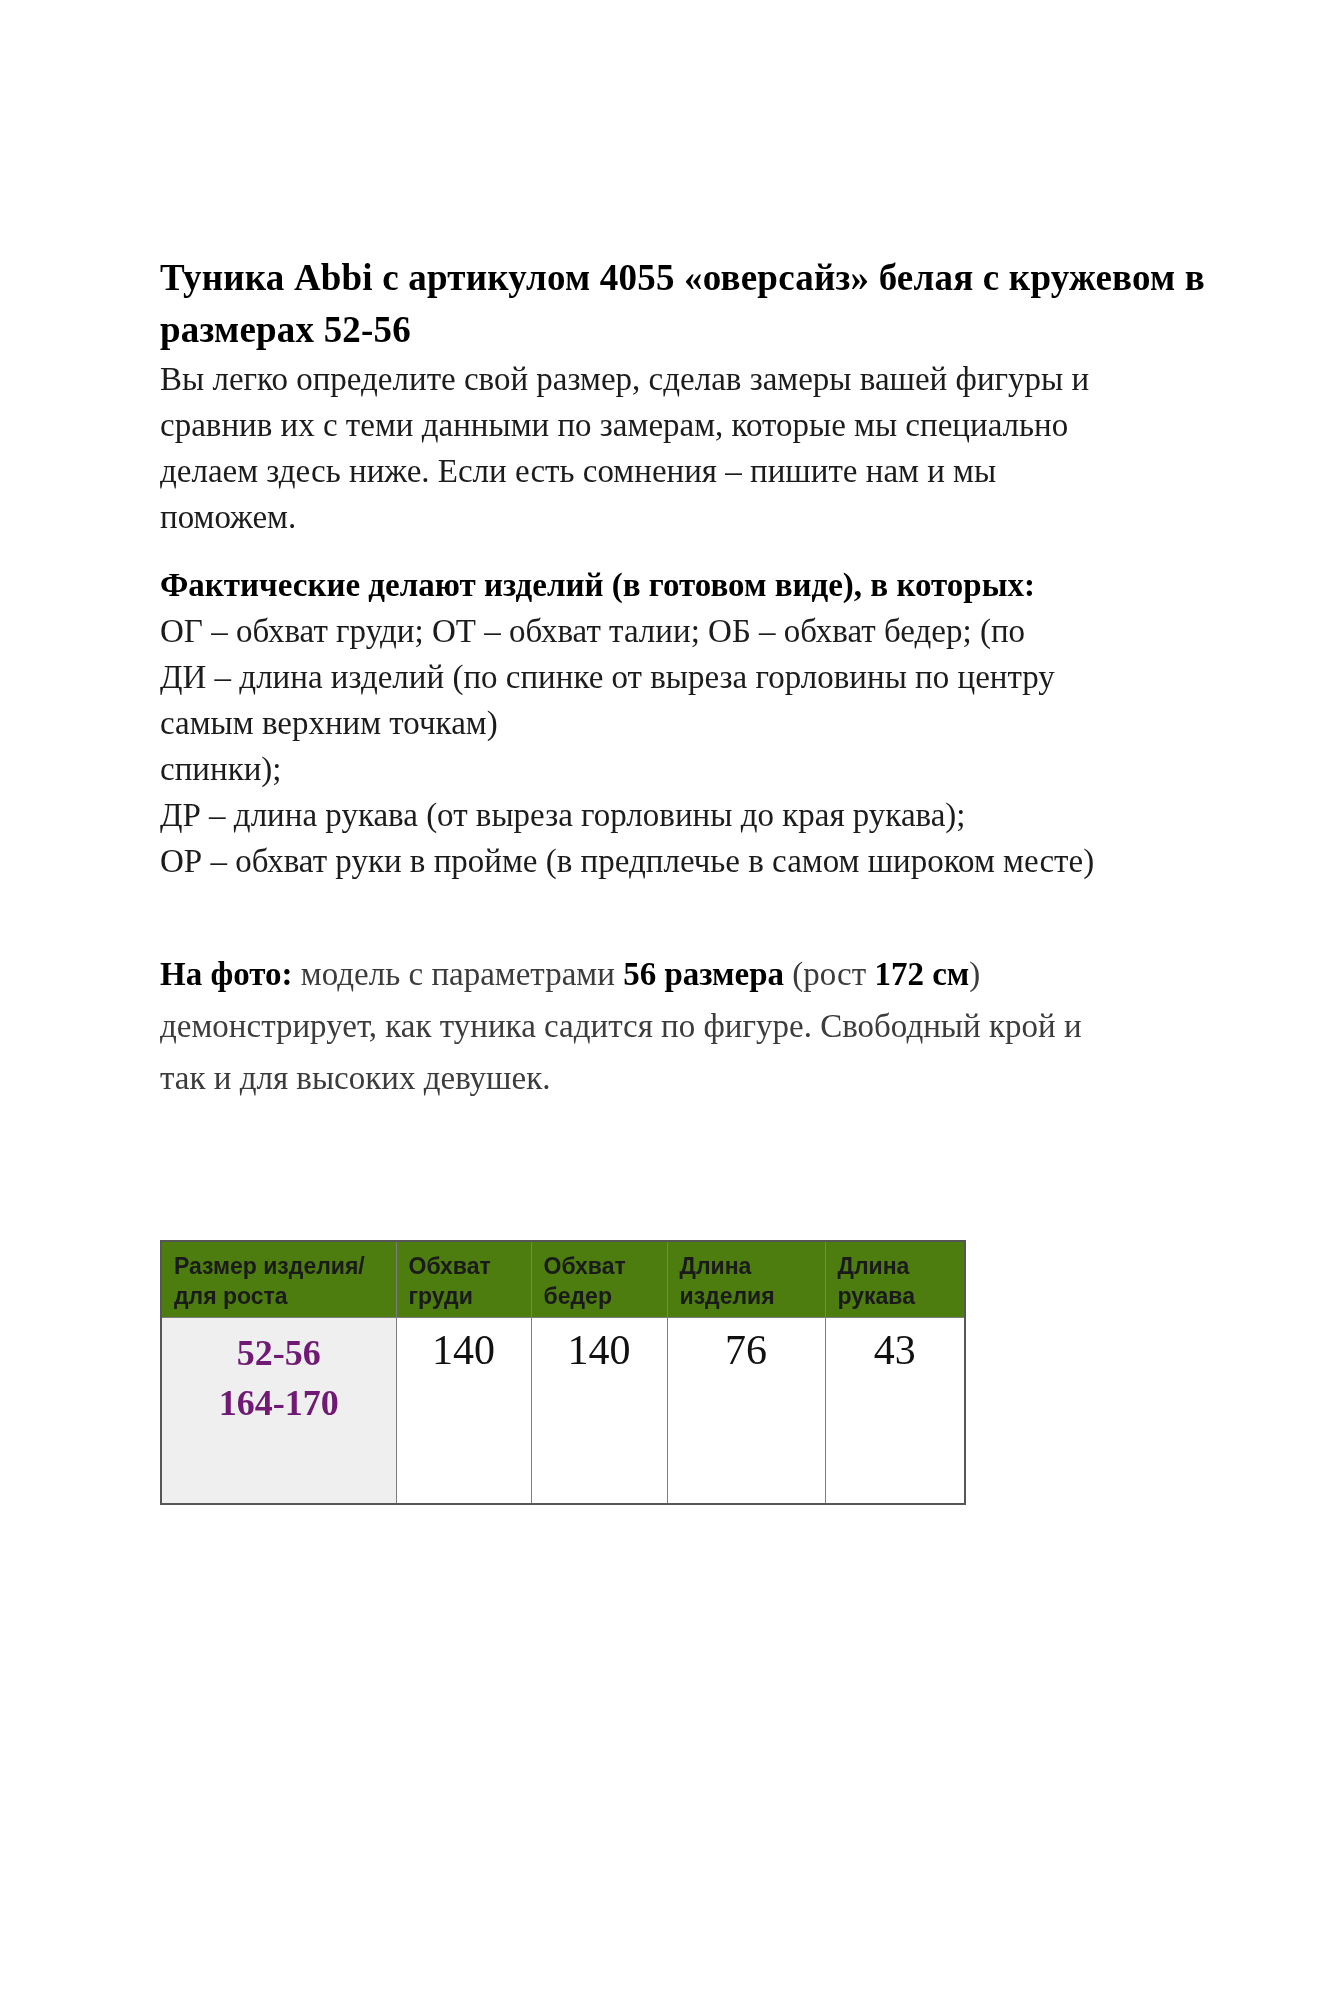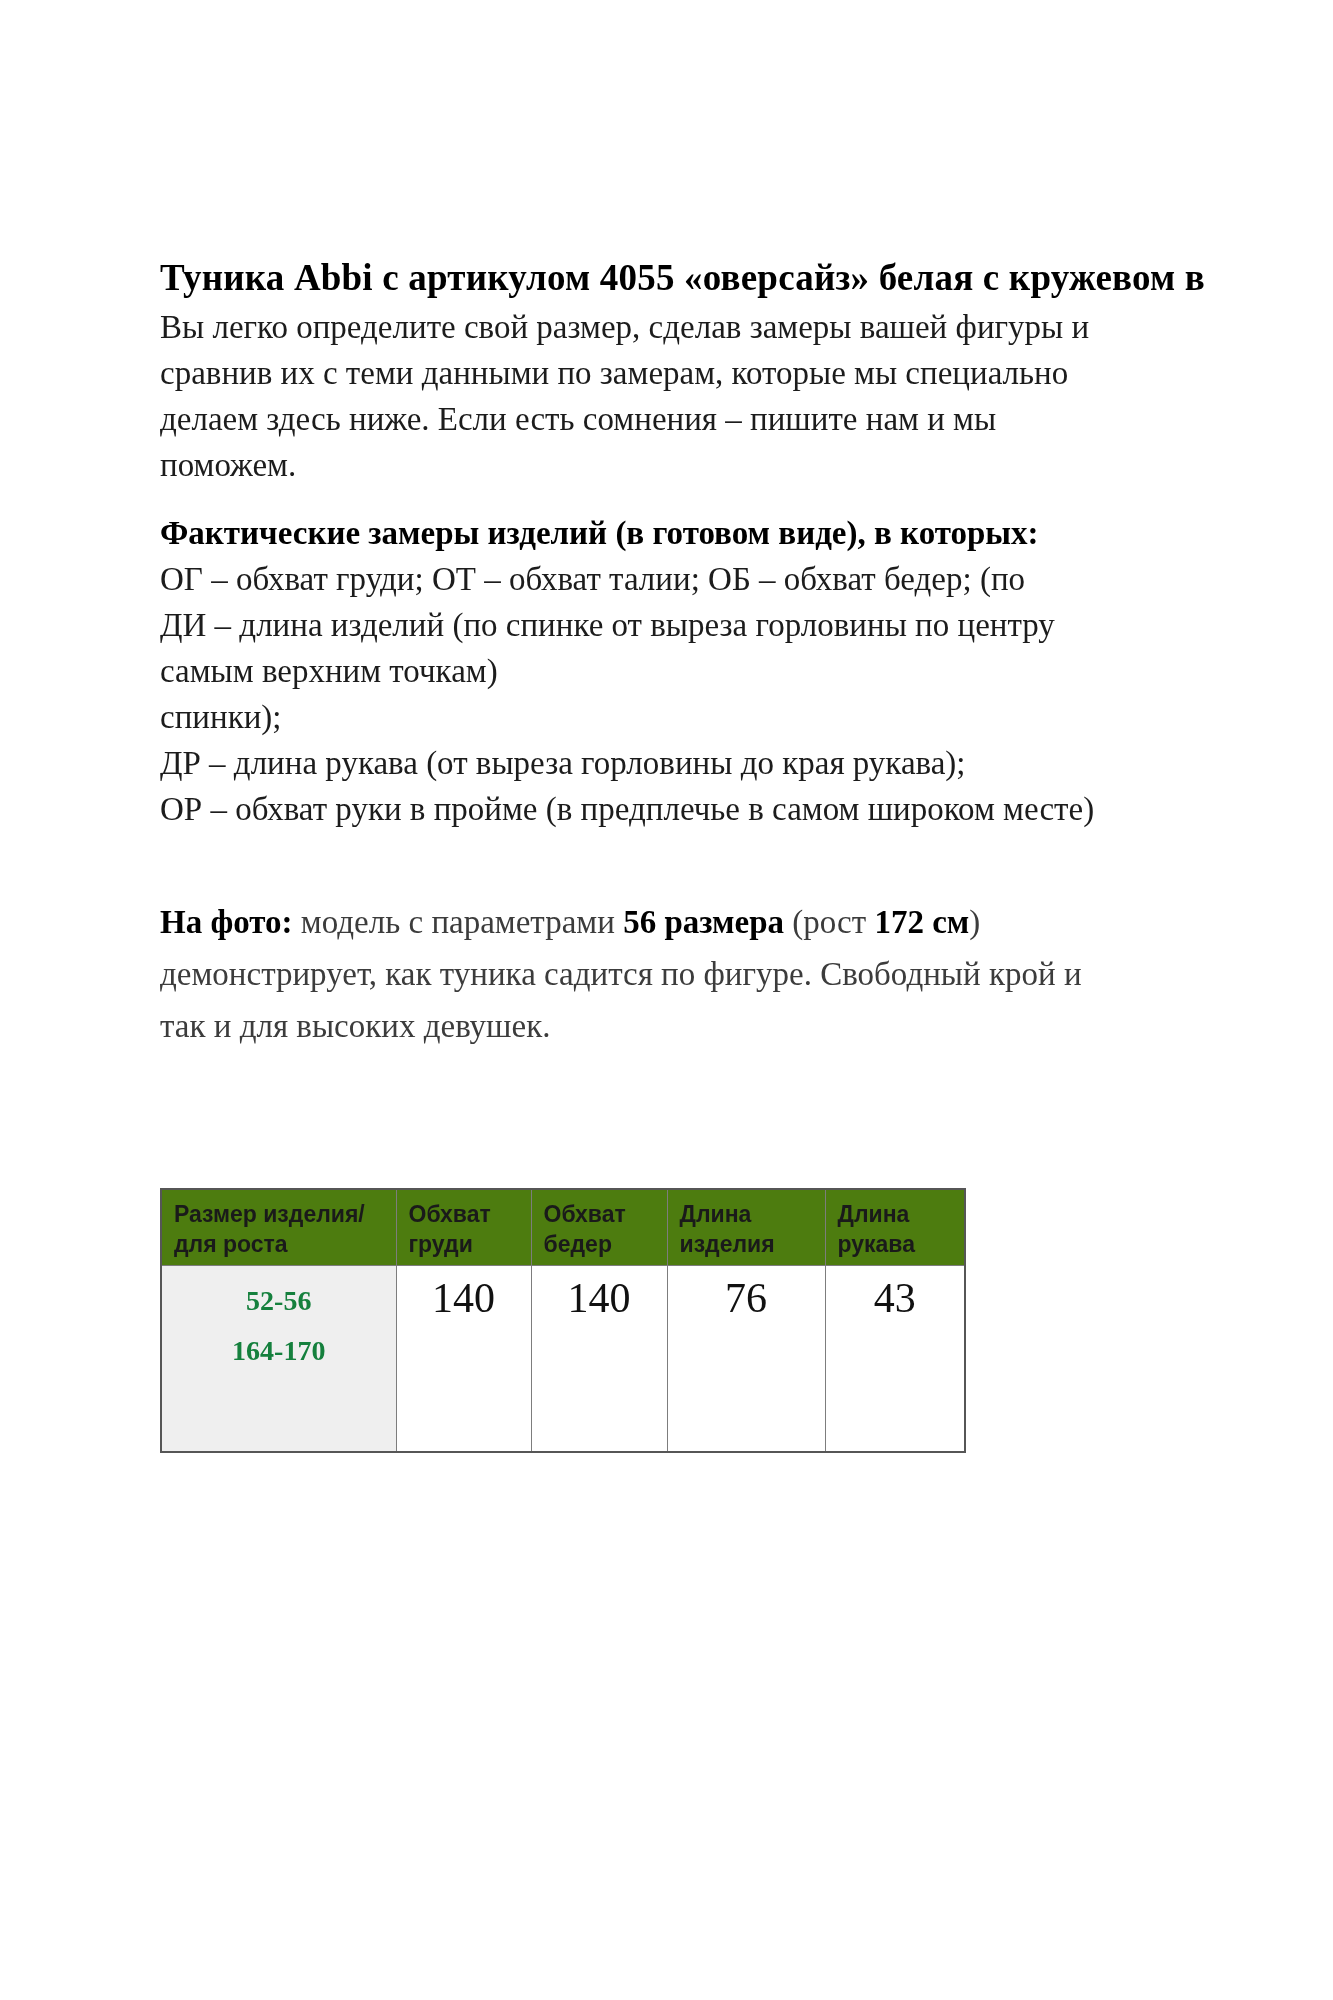--- a/index.html
+++ b/index.html
@@ -68,23 +68,23 @@
     padding: 9px 12px 6px 12px;
   }
   table.size-table td {
     vertical-align: top;
     height: 186px;
     box-sizing: border-box;
   }
   td.row-label {
     background: #efefef;
     font-weight: bold;
-    font-size: 28px;
+    font-size: 36px;
     line-height: 50px;
-    color: #15803d;
+    color: #701a75;
     text-align: center;
     padding-top: 10px;
   }
   td.num {
     background: #ffffff;
     font-size: 42px;
     line-height: 44px;
     color: #111111;
     text-align: center;
     padding-top: 10px;
@@ -96,31 +96,32 @@
   .col-sleeve { width: 140px; }
 </style>
 </head>
 <body>
 
 <div class="page">
   <div class="content">
 
     <div class="doc-title">
       <div class="line">Туника Abbi с артикулом 4055 «оверсайз» белая с кружевом в</div>
+      <div class="line">размерах 52-56</div>
     </div>
 
     <div class="intro">
       <div class="line">Вы легко определите свой размер, сделав замеры вашей фигуры и</div>
       <div class="line">сравнив их с теми данными по замерам, которые мы специально</div>
       <div class="line">делаем здесь ниже. Если есть сомнения – пишите нам и мы</div>
       <div class="line">поможем.</div>
     </div>
 
     <div class="measurements">
-      <div class="line heading">Фактические замеры изделий (в готовом виде), в которых:</div>
+      <div class="line heading">Фактические делают изделий (в готовом виде), в которых:</div>
       <div class="line">ОГ – обхват груди; ОТ – обхват талии; ОБ – обхват бедер; (по</div>
       <div class="line">ДИ – длина изделий (по спинке от выреза горловины по центру</div>
       <div class="line">самым верхним точкам)</div>
       <div class="line">спинки);</div>
       <div class="line">ДР – длина рукава (от выреза горловины до края рукава);</div>
       <div class="line">ОР – обхват руки в пройме (в предплечье в самом широком месте)</div>
     </div>
 
     <div class="photo-note">
       <div class="line"><span class="b">На фото:</span><span> модель с параметрами </span><span class="b">56 размера</span><span> (рост </span><span class="b">172 см</span><span>)</span></div>

